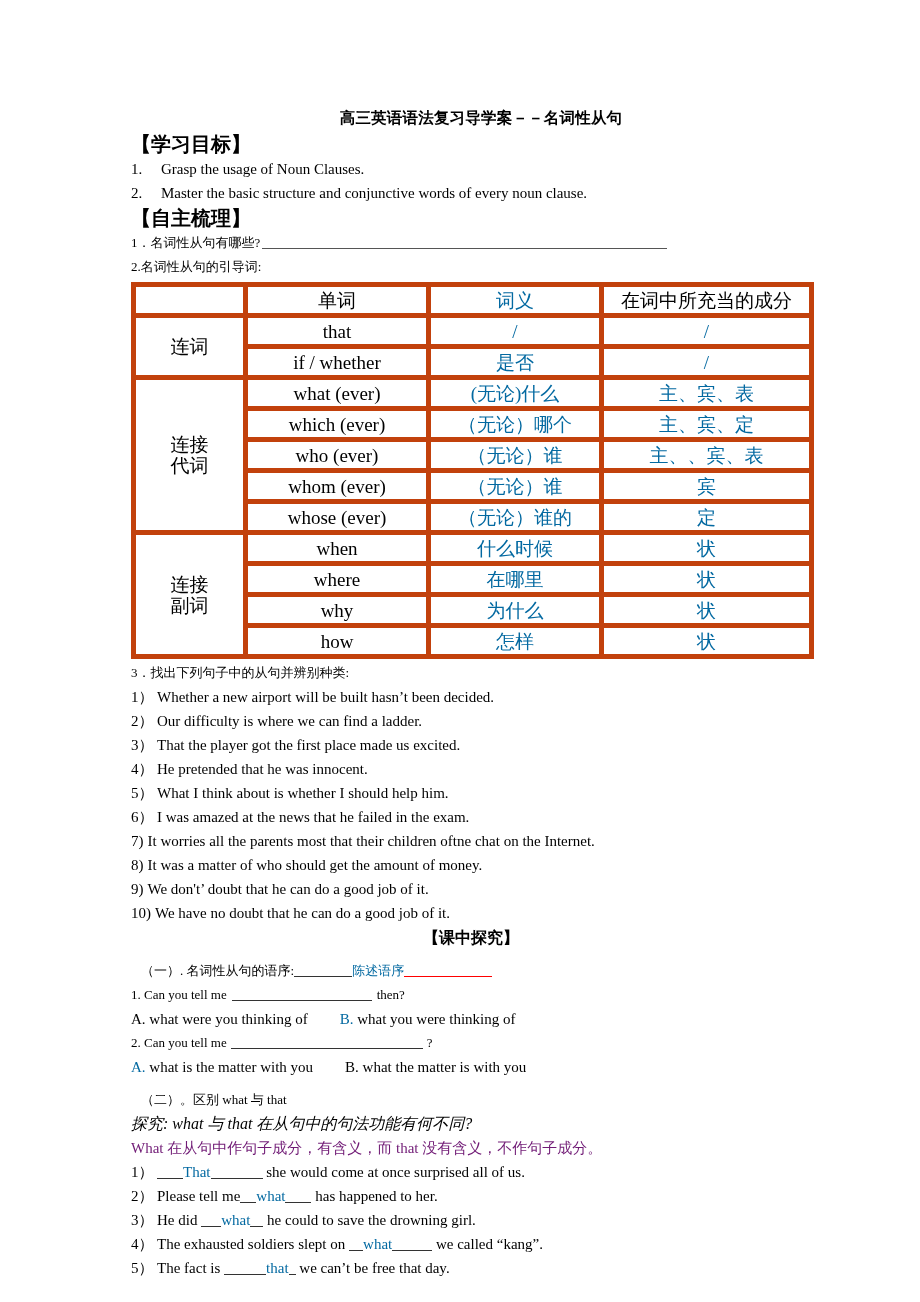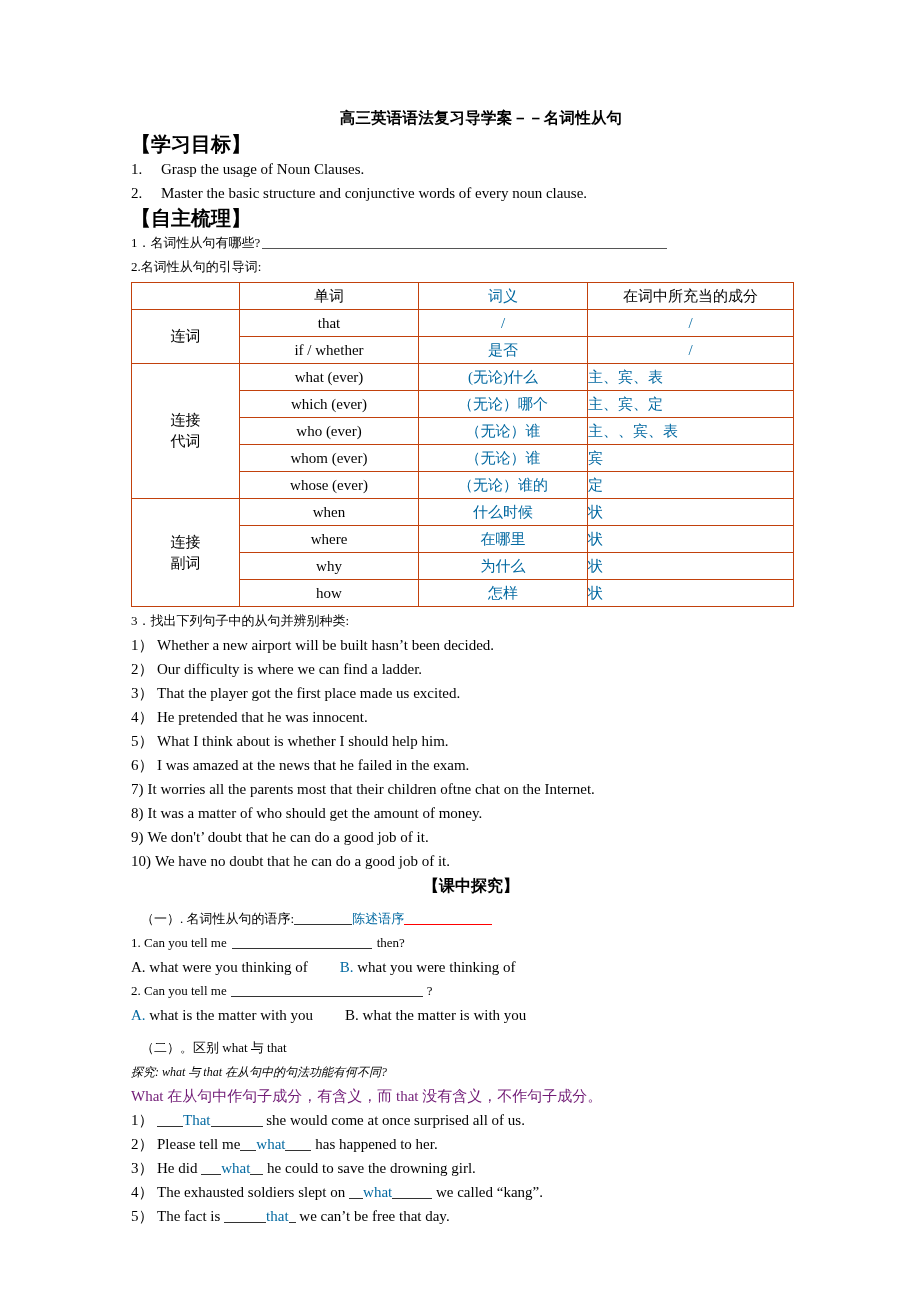--- a/index.html
+++ b/index.html
@@ -67,30 +67,30 @@
   }
 
   
   table.guide {
     border-collapse: collapse;
     width: 658px;
     margin-top: 3px;
     table-layout: fixed;
   }
   table.guide td {
-    border: 1px solid #c2410c;
-    font-size: 15px;
+    border: 5px solid #c2410c;
+    font-size: 19px;
     height: 24px;
     padding: 1px 0 1px 0;
     line-height: 21px;
   }
   td.c1 { width: 107px; text-align: center; }
   td.c2 { width: 178px; text-align: center; }
   td.c3 { width: 168px; text-align: center; }
-  td.c4 { width: 205px; text-align: left; padding-left: 12px; }
+  td.c4 { width: 205px; text-align: center; padding-left: 12px; }
   td.c3.hdr, td.c4.hdr { text-align: center; padding-left: 0; }
   td.c4.ctr { text-align: center; padding-left: 0; }
   .red { color: #0369a1; }
 
   
   .q-line {
     font-size: 15px;
     line-height: 24px;
     white-space: nowrap;
   }
@@ -119,21 +119,21 @@
     vertical-align: -2px;
   }
   .ul-red {
     display: inline-block;
     border-bottom: 1px solid #ff0000;
     vertical-align: -2px;
   }
   .gap { display: inline-block; }
   .italic-line {
     font-style: italic;
-    font-size: 12px;
+    font-size: 16px;
     line-height: 24px;
   }
   .red-note {
     color: #701a75;
     font-size: 15px;
     line-height: 24px;
   }
   .optline { font-size: 15px; line-height: 24px; white-space: nowrap; }
   .optgap { display: inline-block; width: 32px; }
 </style>

